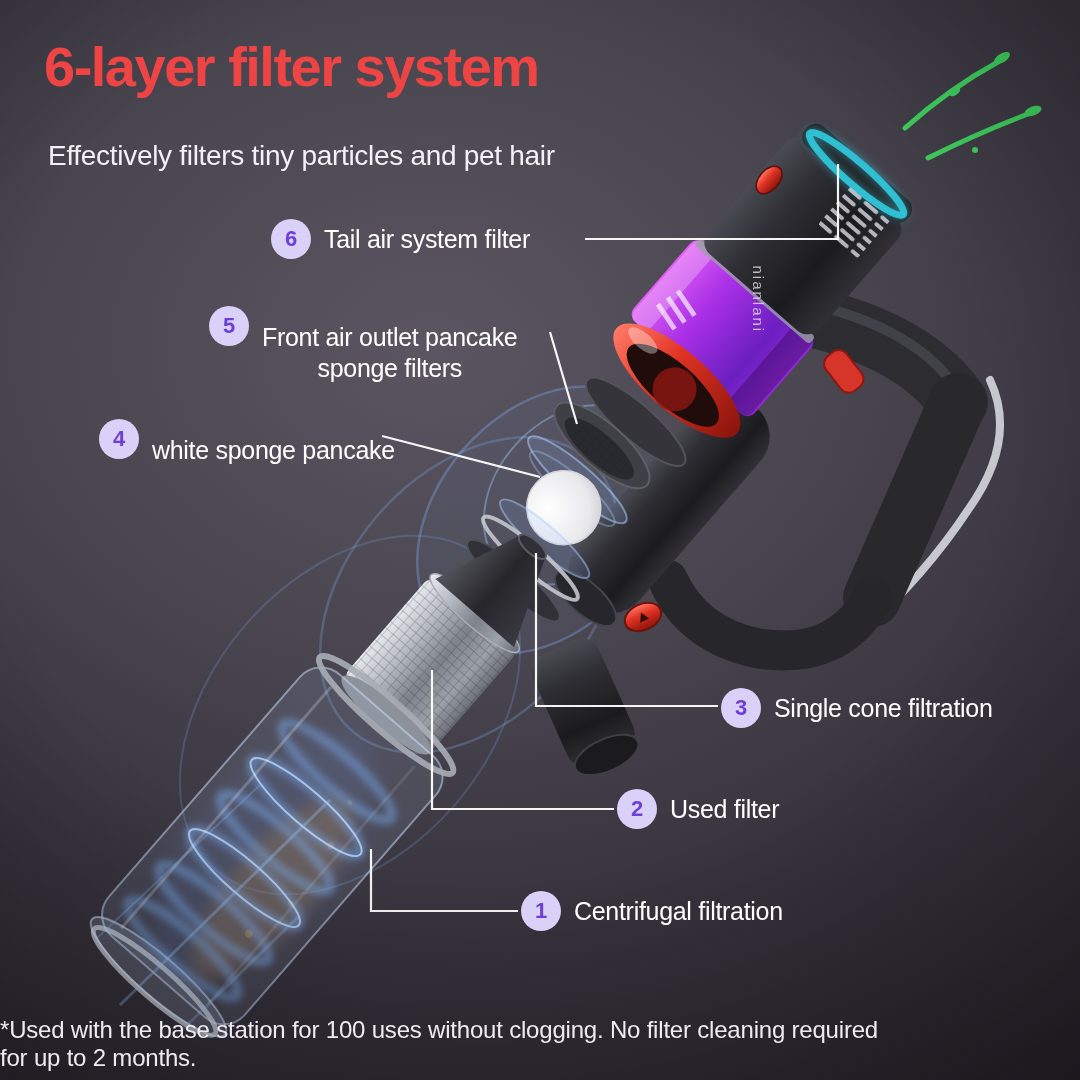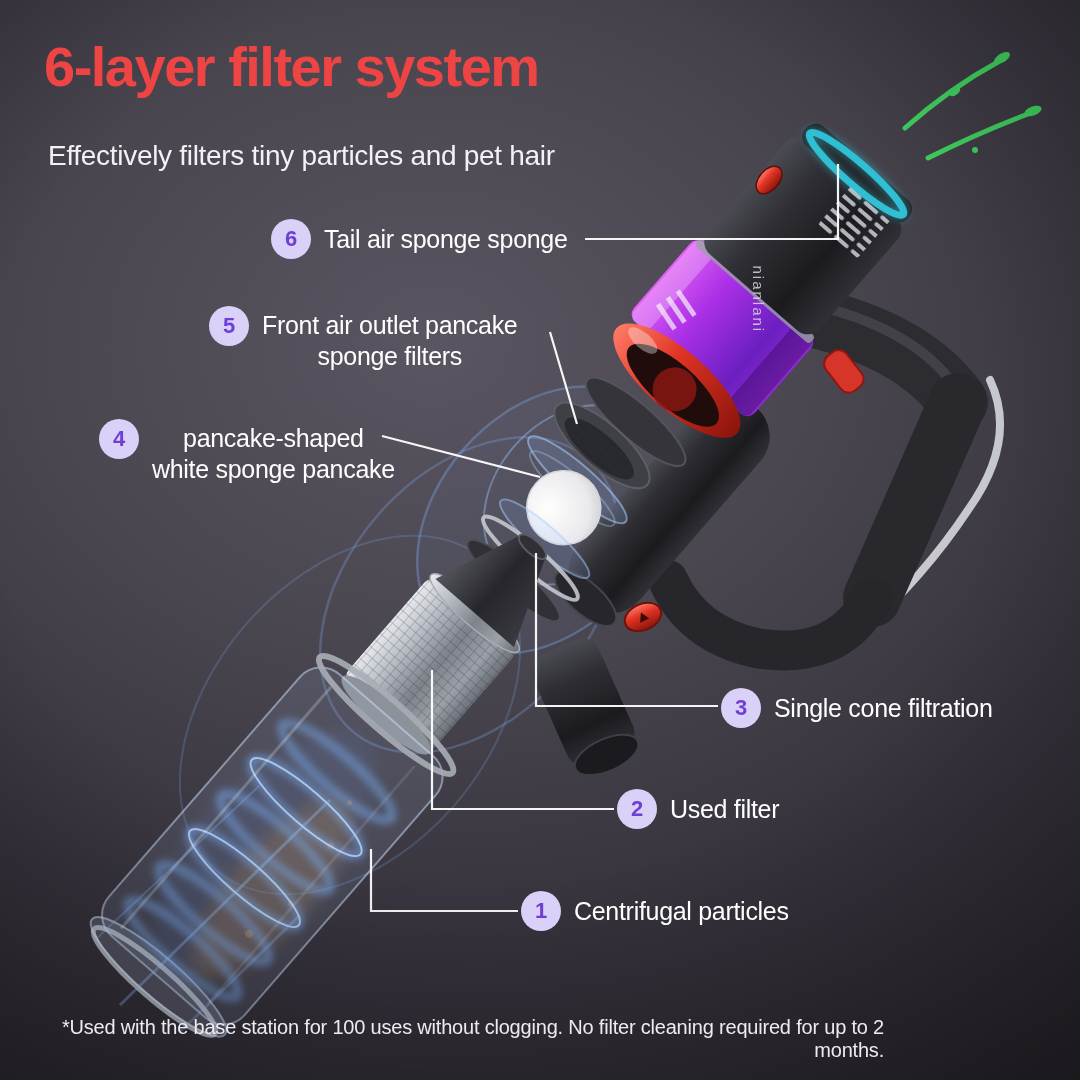--- a/index.html
+++ b/index.html
@@ -6,27 +6,27 @@
   body{
     width:1080px;height:1080px;position:relative;overflow:hidden;
     background:radial-gradient(115% 90% at 40% 32%, #5a5560 0%, #4a4650 32%, #36323c 62%, #242128 100%);
     font-family:"Liberation Sans", sans-serif;color:#fff;
   }
   #art{position:absolute;inset:0;}
   .vignette{position:absolute;inset:0;pointer-events:none;
     background:radial-gradient(85% 75% at 45% 40%, rgba(0,0,0,0) 55%, rgba(0,0,0,0.32) 100%);}
   .page-title{position:absolute;left:44px;top:34px;font-size:56px;font-weight:bold;letter-spacing:-1.5px;color:#ef4444;}
   .page-subtitle{position:absolute;left:48px;top:112px;font-size:28px;letter-spacing:-0.3px;color:#f3f1f6;margin-top:28px;}
-  .footnote{position:absolute;left:0;top:1016px;width:884px;text-align:right;font-size:20px;color:#edebf1;letter-spacing:-0.2px;}
+  .footnote{position:absolute;left:0;top:1016px;width:884px;text-align:left;font-size:24px;color:#edebf1;letter-spacing:-0.2px;}
   .callout{position:absolute;display:flex;gap:13px;align-items:center;}
   .callout.multi{align-items:flex-start;}
   .badge{width:40px;height:40px;border-radius:50%;background:#d9d1f8;color:#6e3fd6;
     font-weight:bold;font-size:22px;display:flex;align-items:center;justify-content:center;flex:0 0 40px;}
   .clabel{font-size:25px;line-height:31px;font-weight:500;color:#ffffff;white-space:nowrap;letter-spacing:-0.3px;}
-  .clabel.center{text-align:center;margin-top:4px;}
+  .clabel.center{text-align:center;margin-top:16px;}
   .clabel.center span{display:block;}
 </style>
 </head>
 <body>
 
 <svg id="art" width="1080" height="1080" viewBox="0 0 1080 1080">
   <defs>
     <linearGradient id="gMetal" x1="0" y1="0" x2="0" y2="1">
       <stop offset="0" stop-color="#e8eaee"></stop>
         <stop offset="0.25" stop-color="#b9bdc5"></stop>
@@ -208,47 +208,46 @@
   </g>
 </svg>
 
 <div class="vignette"></div>
 
 <h1 class="page-title" style="margin:0;">6-layer filter system</h1>
 <div class="page-subtitle">Effectively filters tiny particles and pet hair</div>
 
 <div class="callout" style="left:271px;top:219px;">
   <div class="badge">6</div>
-  <div class="clabel">Tail air sponge sponge</div>
+  <div class="clabel">Tail air system filter</div>
 </div>
 
 <div class="callout multi" style="left:209px;top:306px;">
   <div class="badge">5</div>
   <div class="clabel center">
     <span>Front air outlet pancake</span>
     <span>sponge filters</span>
   </div>
 </div>
 
 <div class="callout multi" style="left:99px;top:419px;">
   <div class="badge">4</div>
   <div class="clabel center">
-    <span>pancake-shaped</span>
     <span>white sponge pancake</span>
   </div>
 </div>
 
 <div class="callout" style="left:721px;top:688px;">
   <div class="badge">3</div>
   <div class="clabel">Single cone filtration</div>
 </div>
 
 <div class="callout" style="left:617px;top:789px;">
   <div class="badge">2</div>
   <div class="clabel">Used filter</div>
 </div>
 
 <div class="callout" style="left:521px;top:891px;">
   <div class="badge">1</div>
-  <div class="clabel">Centrifugal particles</div>
+  <div class="clabel">Centrifugal filtration</div>
 </div>
 
 <div class="footnote">*Used with the base station for 100 uses without clogging. No filter cleaning required for up to 2 months.</div>
 
 </body></html>

